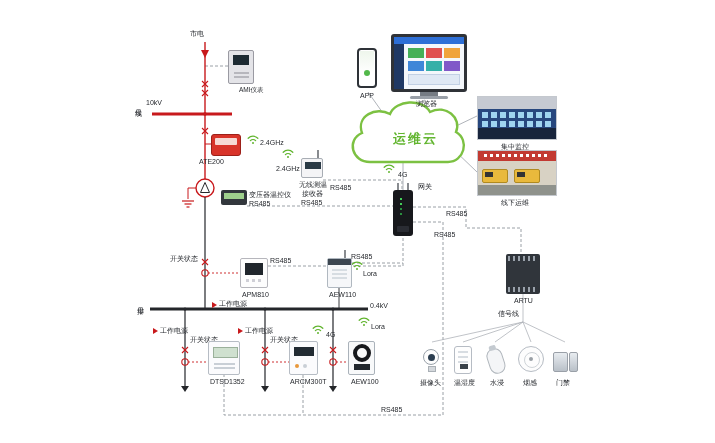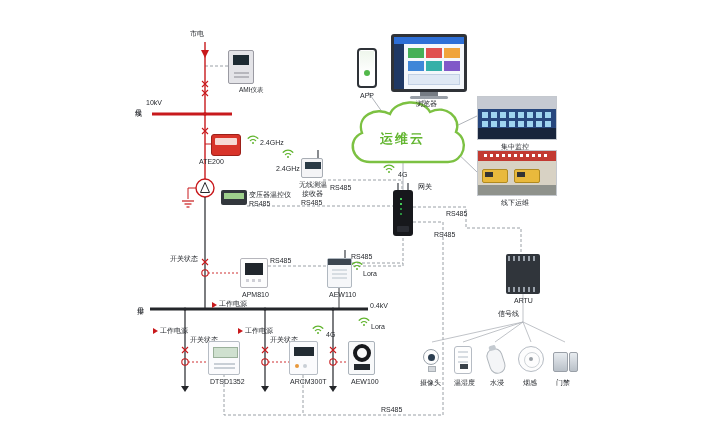--- a/index.html
+++ b/index.html
@@ -3,21 +3,21 @@
 <meta charset="utf-8">
 <style>
   * { margin:0; padding:0; box-sizing:border-box; }
   html,body { background:#fff; }
   body { font-family:"Liberation Sans","DejaVu Sans",sans-serif; }
   .stage { position:relative; width:715px; height:443px; background:#fff; overflow:hidden; }
   svg.wires { position:absolute; left:0; top:0; pointer-events:none; }
 
   .lbl { position:absolute; font-size:7px; line-height:1.15; color:#26292e; white-space:nowrap; }
   .lbl.v { writing-mode:vertical-rl; letter-spacing:1px; }
-  .cloud-label { position:absolute; left:380px; top:130px; width:58px; text-align:left;
+  .cloud-label { position:absolute; left:380px; top:130px; width:58px; text-align:right;
                  font-size:13px; font-weight:700; color:#62b52f; letter-spacing:2px; }
 
   .dev { position:absolute; }
 
   .ami { left:228px; top:50px; width:26px; height:34px; background:#e4e4e8; border:1px solid #9a9aa2; border-radius:2px; }
   .ami::before { content:""; position:absolute; left:4px; top:4px; right:4px; height:10px; background:#1d2b33; }
   .ami::after { content:""; position:absolute; left:5px; bottom:5px; width:15px; height:2px; background:#b7b7bd; box-shadow:0 -4px 0 #b7b7bd; }
 
   .ate { left:211px; top:134px; width:30px; height:22px; background:#d8342a; border-radius:3px; border:1px solid #9c2019; }
   .ate::before { content:""; position:absolute; left:3px; top:3px; right:3px; height:7px; background:#f6d9d4; border-radius:1px; }

